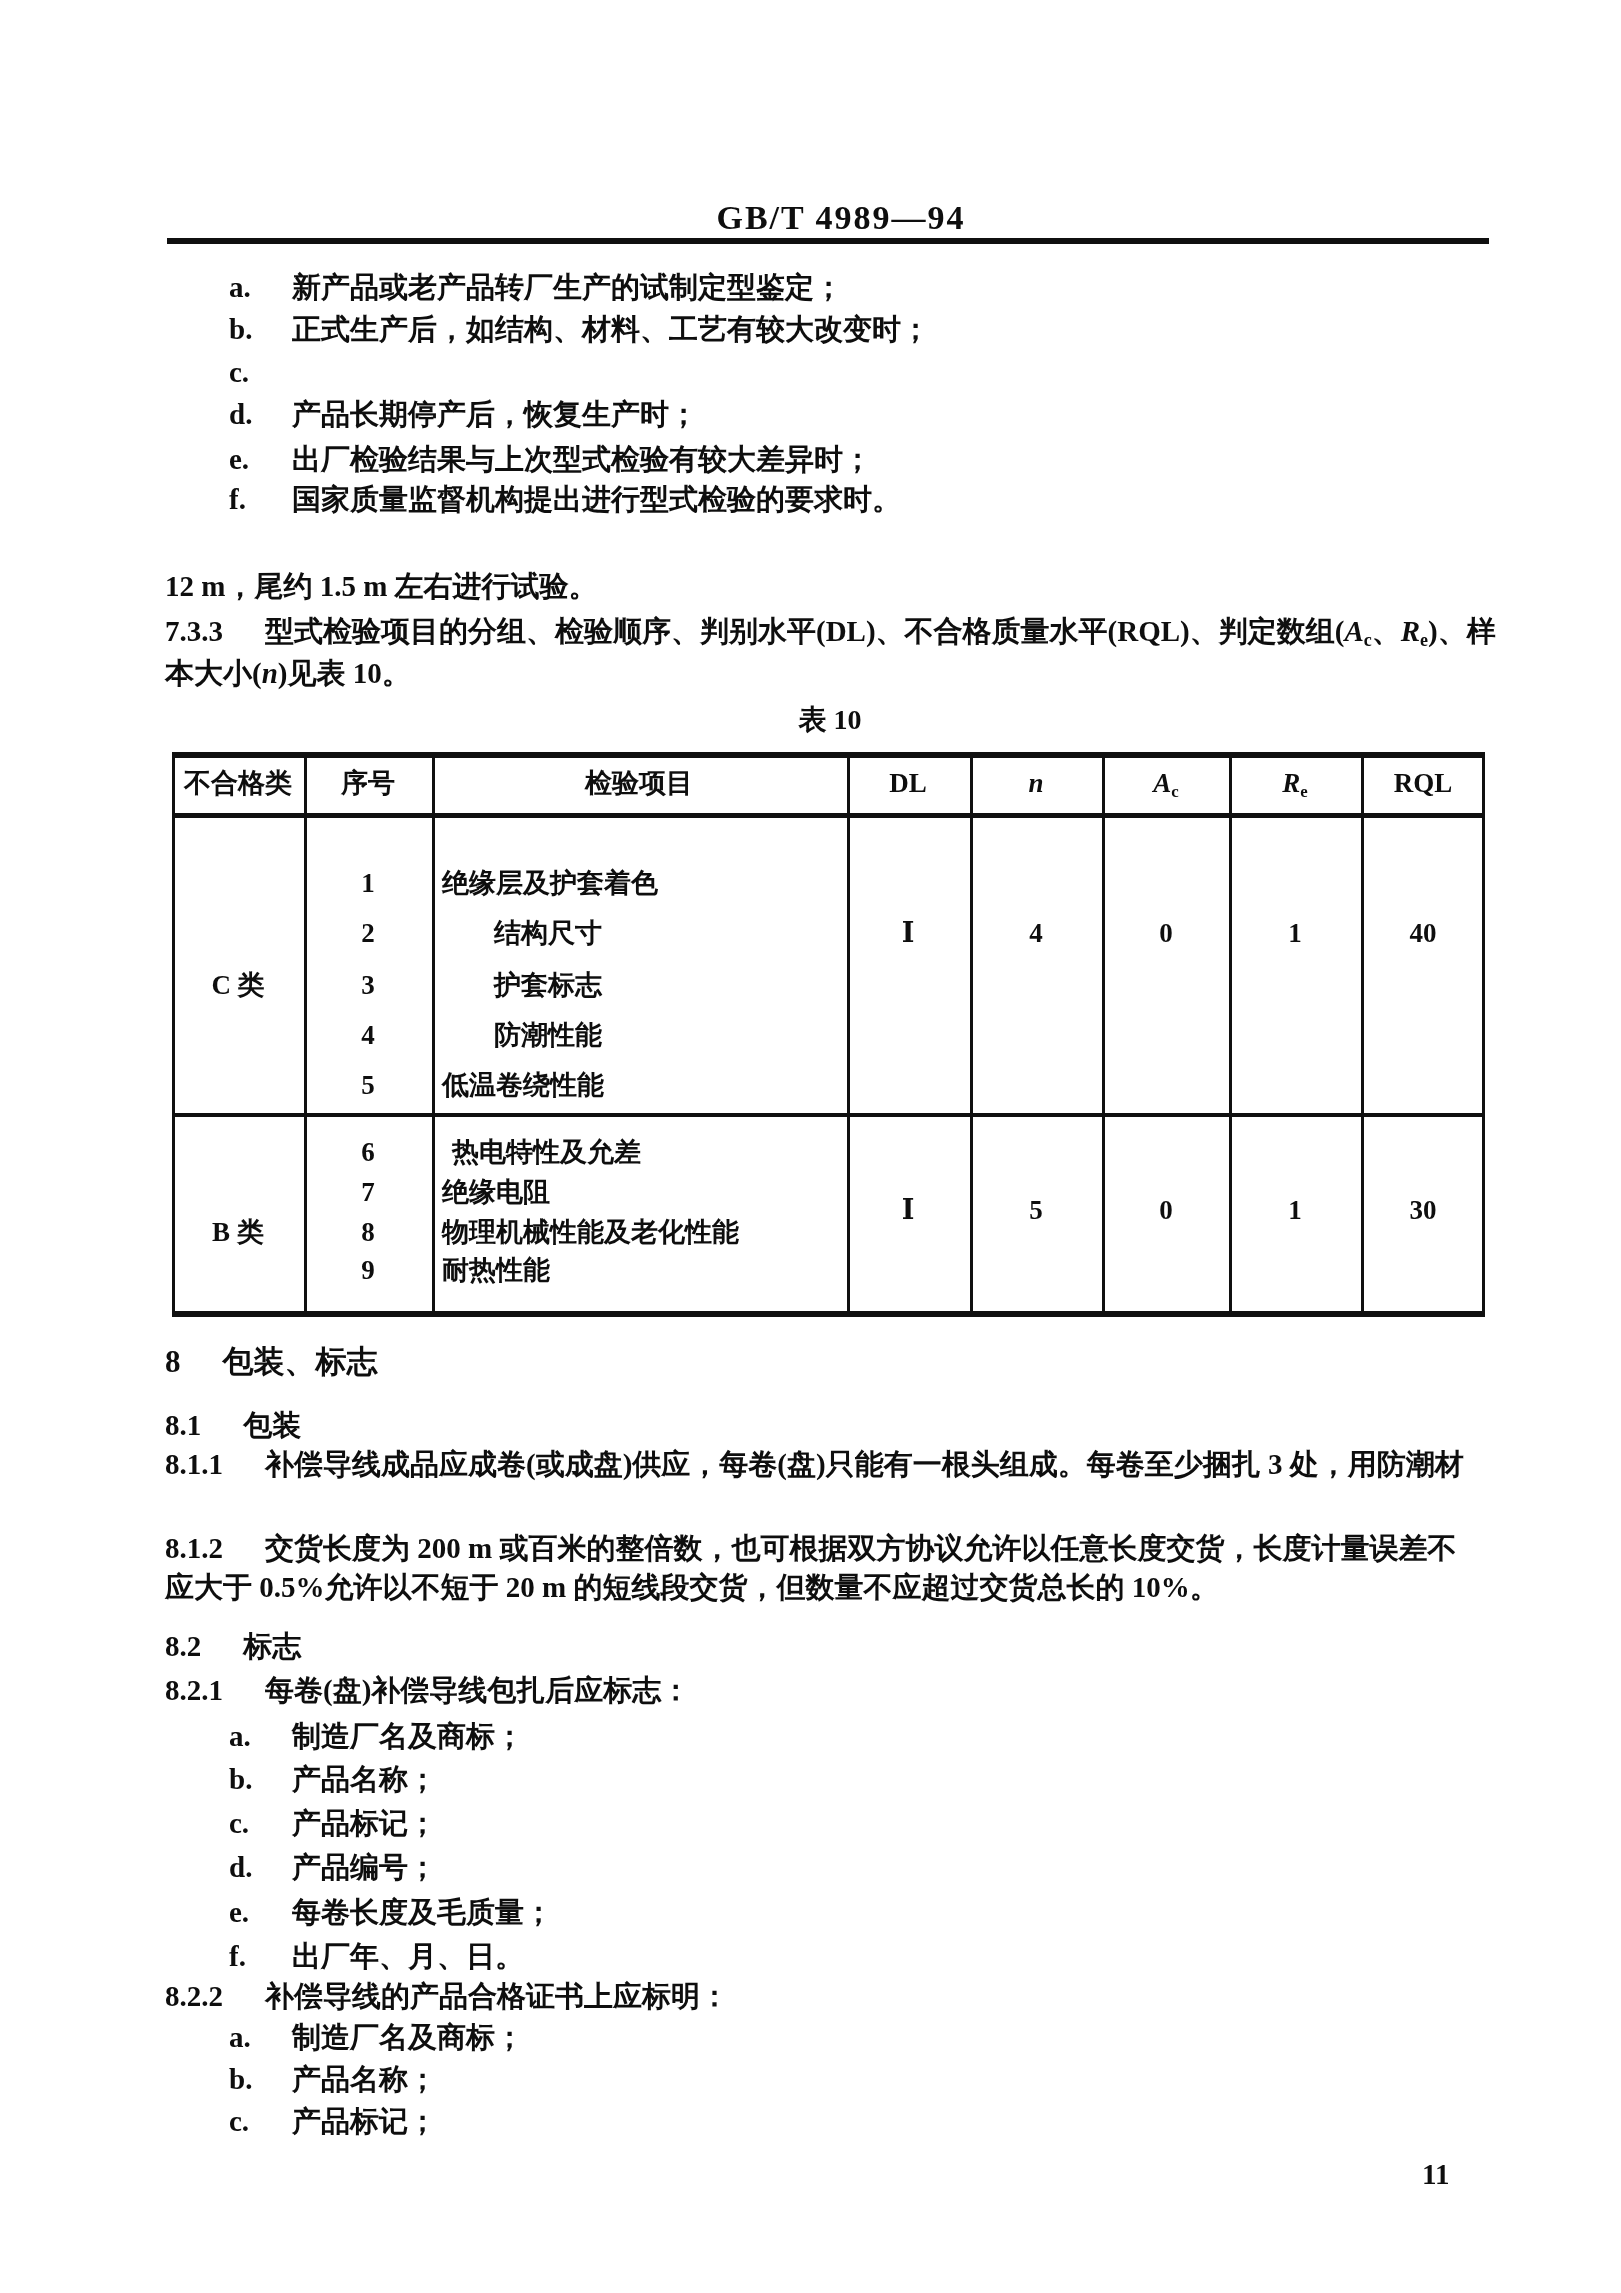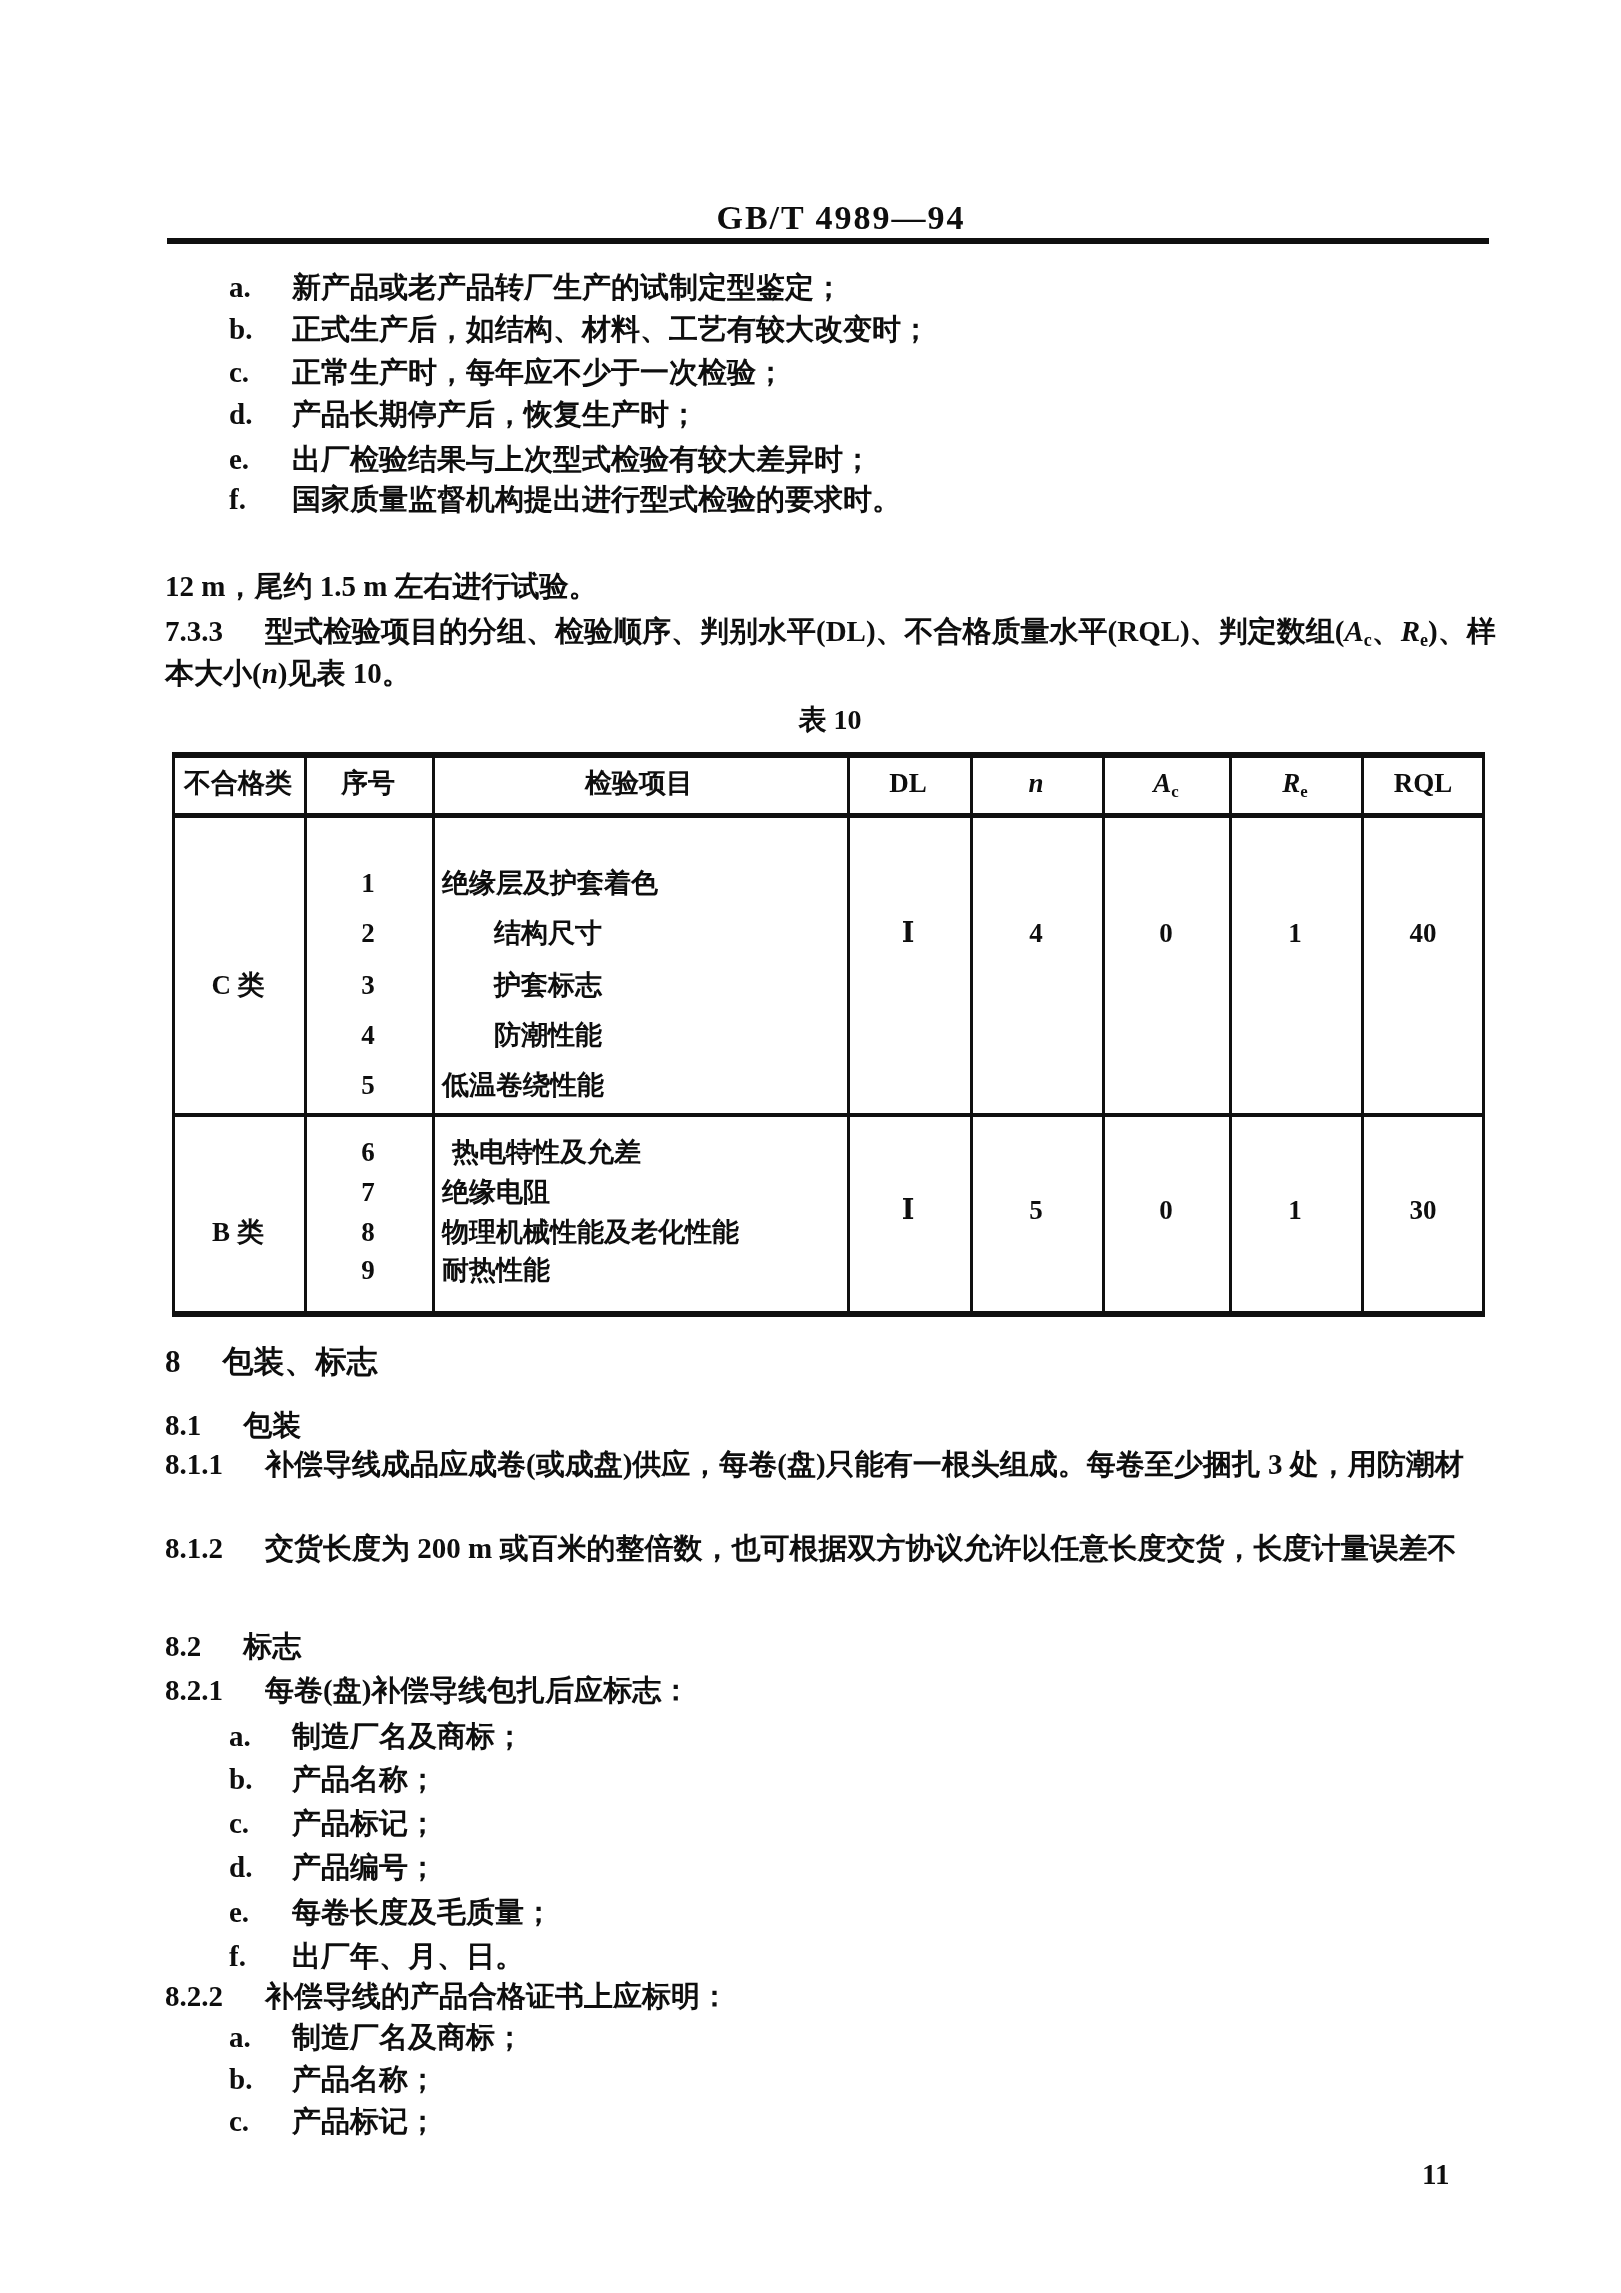--- a/index.html
+++ b/index.html
@@ -33,21 +33,20 @@
   <div class="abs body-t row" style="left:229px;top:271px;">
     <span class="letter">a.</span>
     <span>新产品或老产品转厂生产的试制定型鉴定；</span>
   </div>
   <div class="abs body-t row" style="left:229px;top:313px;">
     <span class="letter">b.</span>
     <span>正式生产后，如结构、材料、工艺有较大改变时；</span>
   </div>
   <div class="abs body-t row" style="left:229px;top:356px;">
     <span class="letter">c.</span>
-    <span>正常生产时，每年应不少于一次检验；</span>
   </div>
   <div class="abs body-t row" style="left:229px;top:398px;">
     <span class="letter">d.</span>
     <span>产品长期停产后，恢复生产时；</span>
   </div>
   <div class="abs body-t row" style="left:229px;top:443px;">
     <span class="letter">e.</span>
     <span>出厂检验结果与上次型式检验有较大差异时；</span>
   </div>
   <div class="abs body-t row" style="left:229px;top:483px;">
@@ -136,20 +135,21 @@
     <span>8.1</span><span class="gap">包装</span>
   </div>
 
   <div class="abs body-t" style="left:165px;top:1448px;">
     <span>8.1.1</span><span class="gap">补偿导线成品应成卷(或成盘)供应，每卷(盘)只能有一根头组成。每卷至少捆扎 3 处，用防潮材</span>
   </div>
 
   <div class="abs body-t" style="left:165px;top:1532px;">
     <span>8.1.2</span><span class="gap">交货长度为 200 m 或百米的整倍数，也可根据双方协议允许以任意长度交货，长度计量误差不</span>
   </div>
+  <div class="abs body-t" style="left:165px;top:1571px;">应大于 0.5%允许以不短于 20 m 的短线段交货，但数量不应超过交货总长的 10%。</div>
 
   <div class="abs body-t" style="left:165px;top:1630px;">
     <span>8.2</span><span class="gap">标志</span>
   </div>
 
   <div class="abs body-t" style="left:165px;top:1674px;">
     <span>8.2.1</span><span class="gap">每卷(盘)补偿导线包扎后应标志：</span>
   </div>
 
   <div class="abs body-t row" style="left:229px;top:1720px;">

